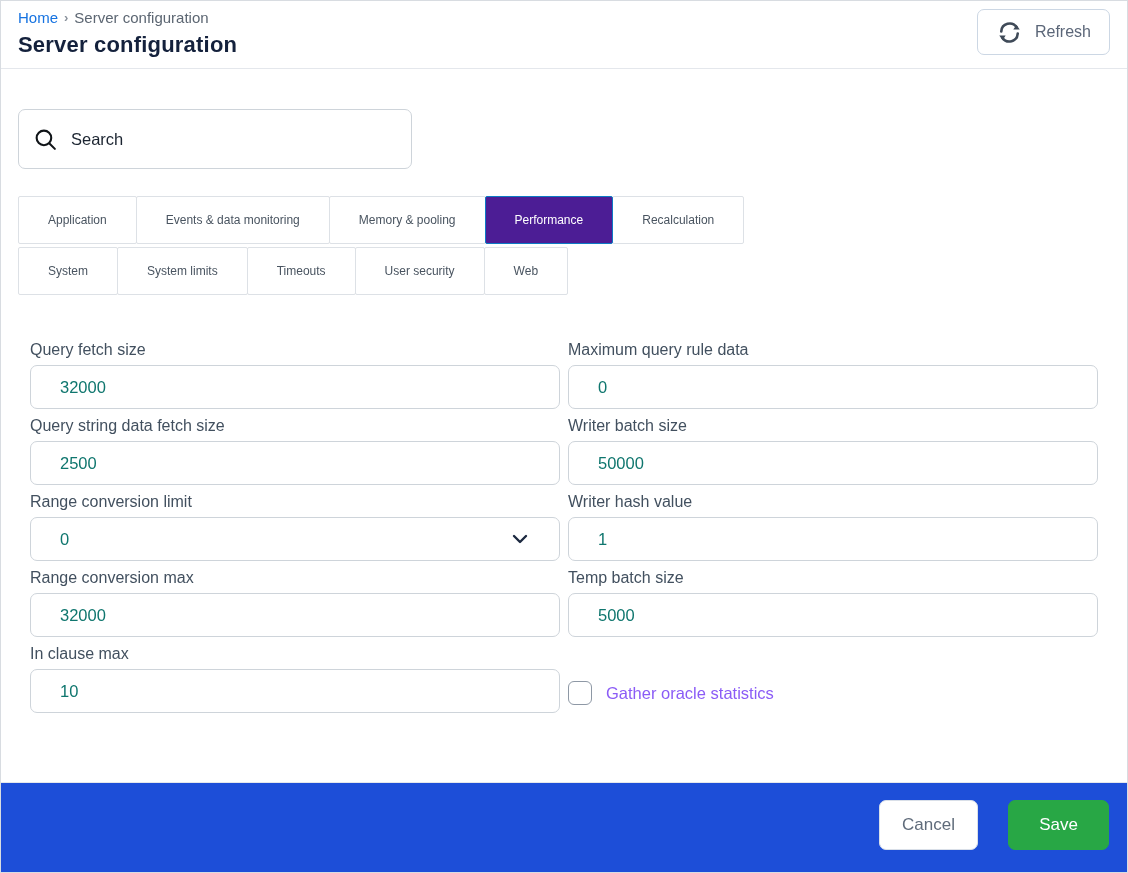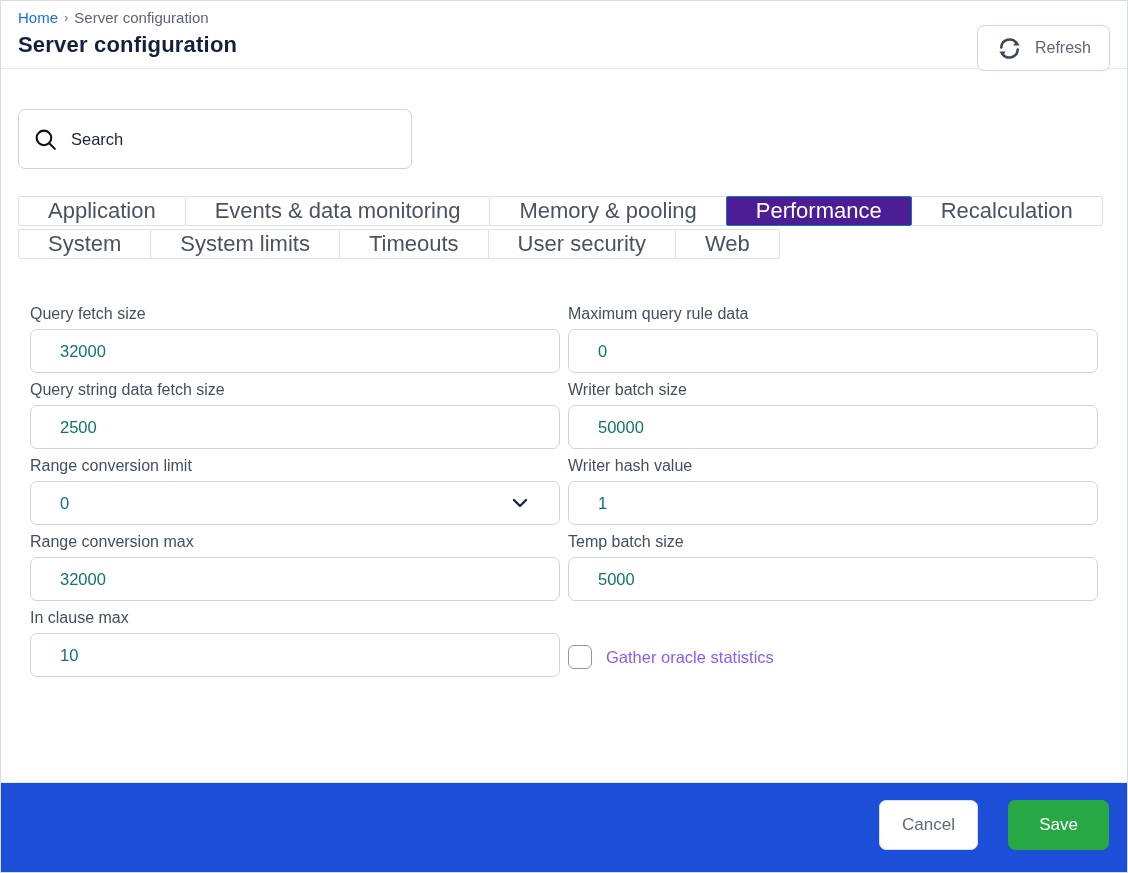--- a/index.html
+++ b/index.html
@@ -12,21 +12,21 @@
     overflow:hidden;
   }
   
   .header { padding:6px 17px 10px 17px; border-bottom:1px solid #e4e7ec; position:relative; }
   .breadcrumb { display:flex; align-items:flex-end; gap:6px; font-size:15px; padding-top:2px; }
   .crumb-home { color:#1673e1; text-decoration:none; cursor:pointer; }
   .crumb-sep { color:#8a929c; font-size:13px; font-weight:700; transform:translateY(-1px); }
   .crumb-current { color:#5c6672; }
   .page-title { margin-top:6px; font-size:22px; font-weight:700; color:#14213c; letter-spacing:.2px; }
   .refresh-btn {
-    position:absolute; top:24px; right:17px;
+    position:absolute; top:8px; right:17px;
     display:flex; align-items:center; gap:12px;
     height:46px; padding:0 18px;
     background:#fff; border:1px solid #ccd7e4; border-radius:7px;
     color:#5b6678; font-size:16px; cursor:pointer;
     font-family:inherit;
   }
   
   .main { padding:40px 17px 0 17px; }
   .search-box {
     width:394px; height:60px;
@@ -37,24 +37,24 @@
   .search-box input {
     border:none; outline:none; flex:1; font-size:16.5px;
     font-family:inherit; color:#15202e; background:transparent;
   }
   .search-box input::placeholder { color:#1b2430; opacity:1; }
   
   .tabs { margin-top:27px; }
   .tab-row { display:flex; }
   .tab-row + .tab-row { margin-top:3px; }
   .tab {
-    height:30px; display:flex; align-items:center; justify-content:center;
+    height:48px; display:flex; align-items:center; justify-content:center;
     padding:0 29px; background:#fff;
     border:1px solid #dde1e6; border-radius:2px;
-    color:#495460; font-size:22px; cursor:pointer; white-space:nowrap;
+    color:#495460; font-size:12px; cursor:pointer; white-space:nowrap;
     font-family:inherit;
   }
   .tab + .tab { margin-left:-1px; }
   .tab.active {
     background:#4c1d95; border-color:#0d7ac4; color:#fff; z-index:2; position:relative;
   }
   
   .form-grid {
     margin-top:46px; padding:0 12px;
     display:grid; grid-template-columns:1fr 1fr;

